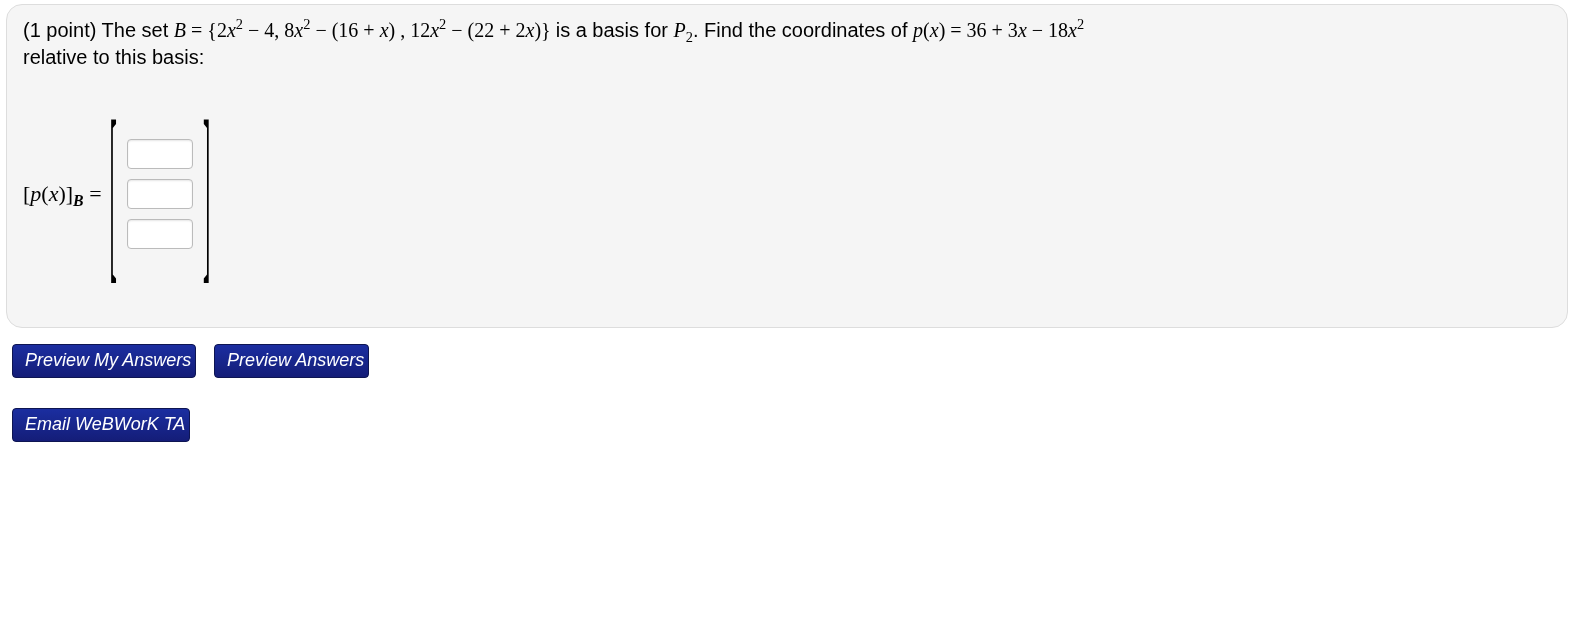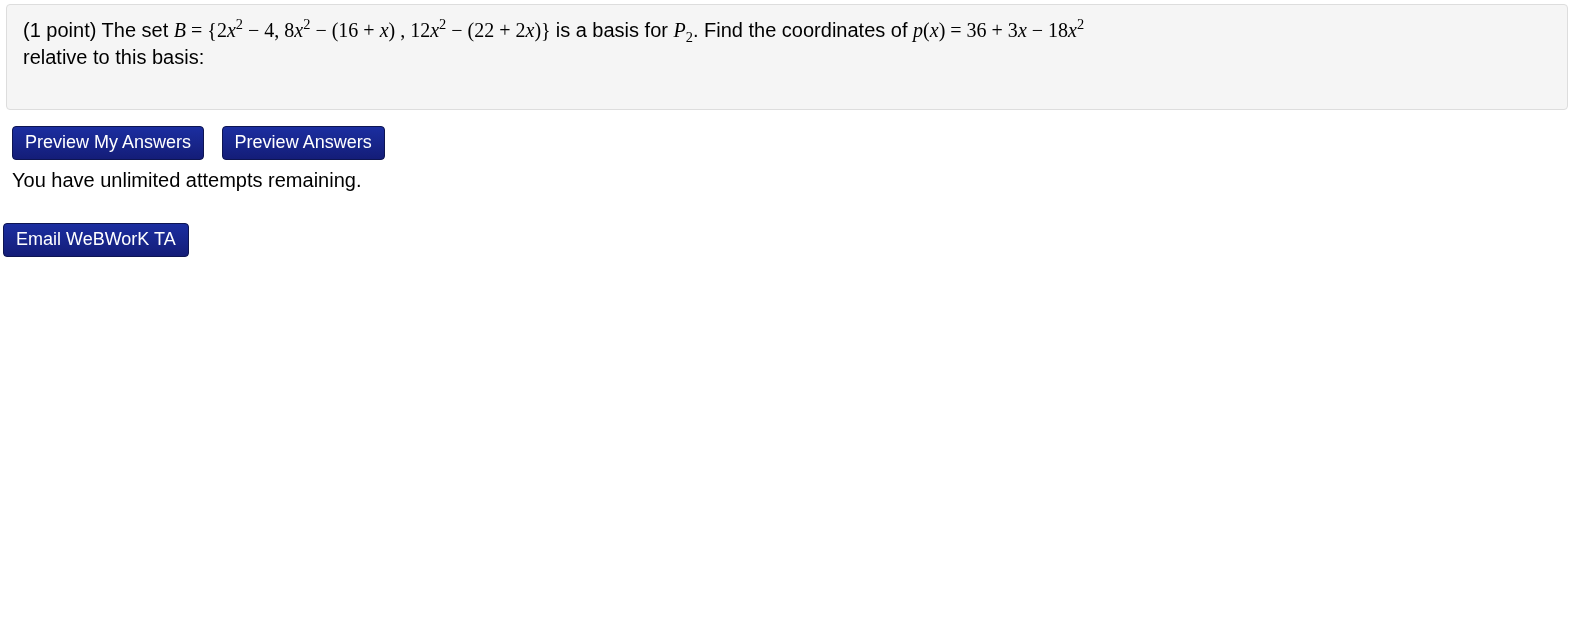--- a/index.html
+++ b/index.html
@@ -6,21 +6,21 @@
     font-family: Arial, Helvetica, sans-serif;
     font-size: 20px;
     margin: 0;
     padding: 0;
     color: #000;
     width: 1574px;
   }
   .problem-box {
     background: #f5f5f5;
     border: 1px solid #ddd;
-    border-radius: 4px;
+    border-radius: 16px;
     padding: 12px 16px 20px 16px;
     margin: 4px 6px 16px 6px;
   }
   .math-i { font-style: italic; font-family: 'Times New Roman', serif; }
   .math { font-family: 'Times New Roman', serif; }
   sup { font-size: 0.72em; vertical-align: super; line-height: 0; }
   sub { font-size: 0.72em; vertical-align: sub; line-height: 0; font-style: normal;}
   .question-text { line-height: 1.35; margin-bottom: 18px; }
   .vector-row { display: flex; align-items: center; margin: 10px 0 8px 0; }
   .vector-label { font-family: 'Times New Roman', serif; font-size: 22px; padding-right: 6px; }
@@ -45,43 +45,59 @@
     box-shadow: inset 0 1px 2px rgba(0,0,0,0.1);
     padding: 2px 4px;
   }
   .btn-row { margin: 6px 0 8px 12px; }
   .wb-btn {
     background: linear-gradient(#1b2ea0, #141d78);
     background-color: #16247c;
     color: #fff;
     border: 1px solid #0e1552;
     border-radius: 4px;
-    padding: 5px 12px 6px 12px;
+    padding: 5px 4px 6px 12px;
     font-size: 18px;
     font-family: Arial, Helvetica, sans-serif;
     cursor: pointer;
     margin-right: 12px;
+    font-style: italic;
   }
   .attempts { margin: 6px 0 0 12px; font-size: 20px; line-height: 1.25; }
-  .email-row { margin: 30px 0 0 3px; }
+  .email-row { margin: 30px 0 0 12px; }
 </style>
 </head>
 <body>
 
 <div class="problem-box">
   <div class="question-text">
     <span>(1 point) </span><span>The set </span><span class="math-i">B</span><span class="math"> = {</span><span class="math"><span>2</span><span class="math-i">x</span><sup>2</sup><span> − 4,  </span></span><span class="math"><span>8</span><span class="math-i">x</span><sup>2</sup><span> − (16 + </span><span class="math-i">x</span><span>) ,  </span></span><span class="math"><span>12</span><span class="math-i">x</span><sup>2</sup><span> − (22 + 2</span><span class="math-i">x</span><span>)</span></span><span class="math">} </span><span>is a basis for </span><span class="math-i"><span>P</span><sub>2</sub></span><span>. Find the coordinates of </span><span class="math-i">p</span><span class="math">(</span><span class="math-i">x</span><span class="math">)</span><span class="math"> = 36 + 3</span><span class="math-i">x</span><span class="math"> − 18</span><span class="math-i">x</span><sup class="math">2</sup><br><span> relative to this basis:</span>
   </div>
 
+  <div class="vector-row">
+    <span class="vector-label">
+      <span class="math">[</span><span class="math-i">p</span><span class="math">(</span><span class="math-i">x</span><span class="math">)</span><span class="math">]</span><sub class="math-i" style="font-weight:bold;">B</sub><span class="math"> =</span>
+    </span>
+    <span class="bracket-wrap">
+        <span class="bracket">[</span>
+      </span>
+    <span class="inputs-col">
+      <input class="ans-input" type="text" value="" style="">
+      <input class="ans-input" type="text" value="" style="">
+      <input class="ans-input" type="text" value="" style="">
+    </span>
+    <span class="bracket-wrap">
+        <span class="bracket">]</span>
+      </span>
+  </div>
 </div>
 
 <div class="btn-row">
   <button class="wb-btn">Preview My Answers</button>
   <button class="wb-btn">Preview Answers</button>
 </div>
 
 <div class="attempts">
-  <div>You have unlimited attempts remaining.</div>
 </div>
 
 <div class="email-row">
   <button class="wb-btn">Email WeBWorK TA</button>
 </div>
 
 </body></html>

